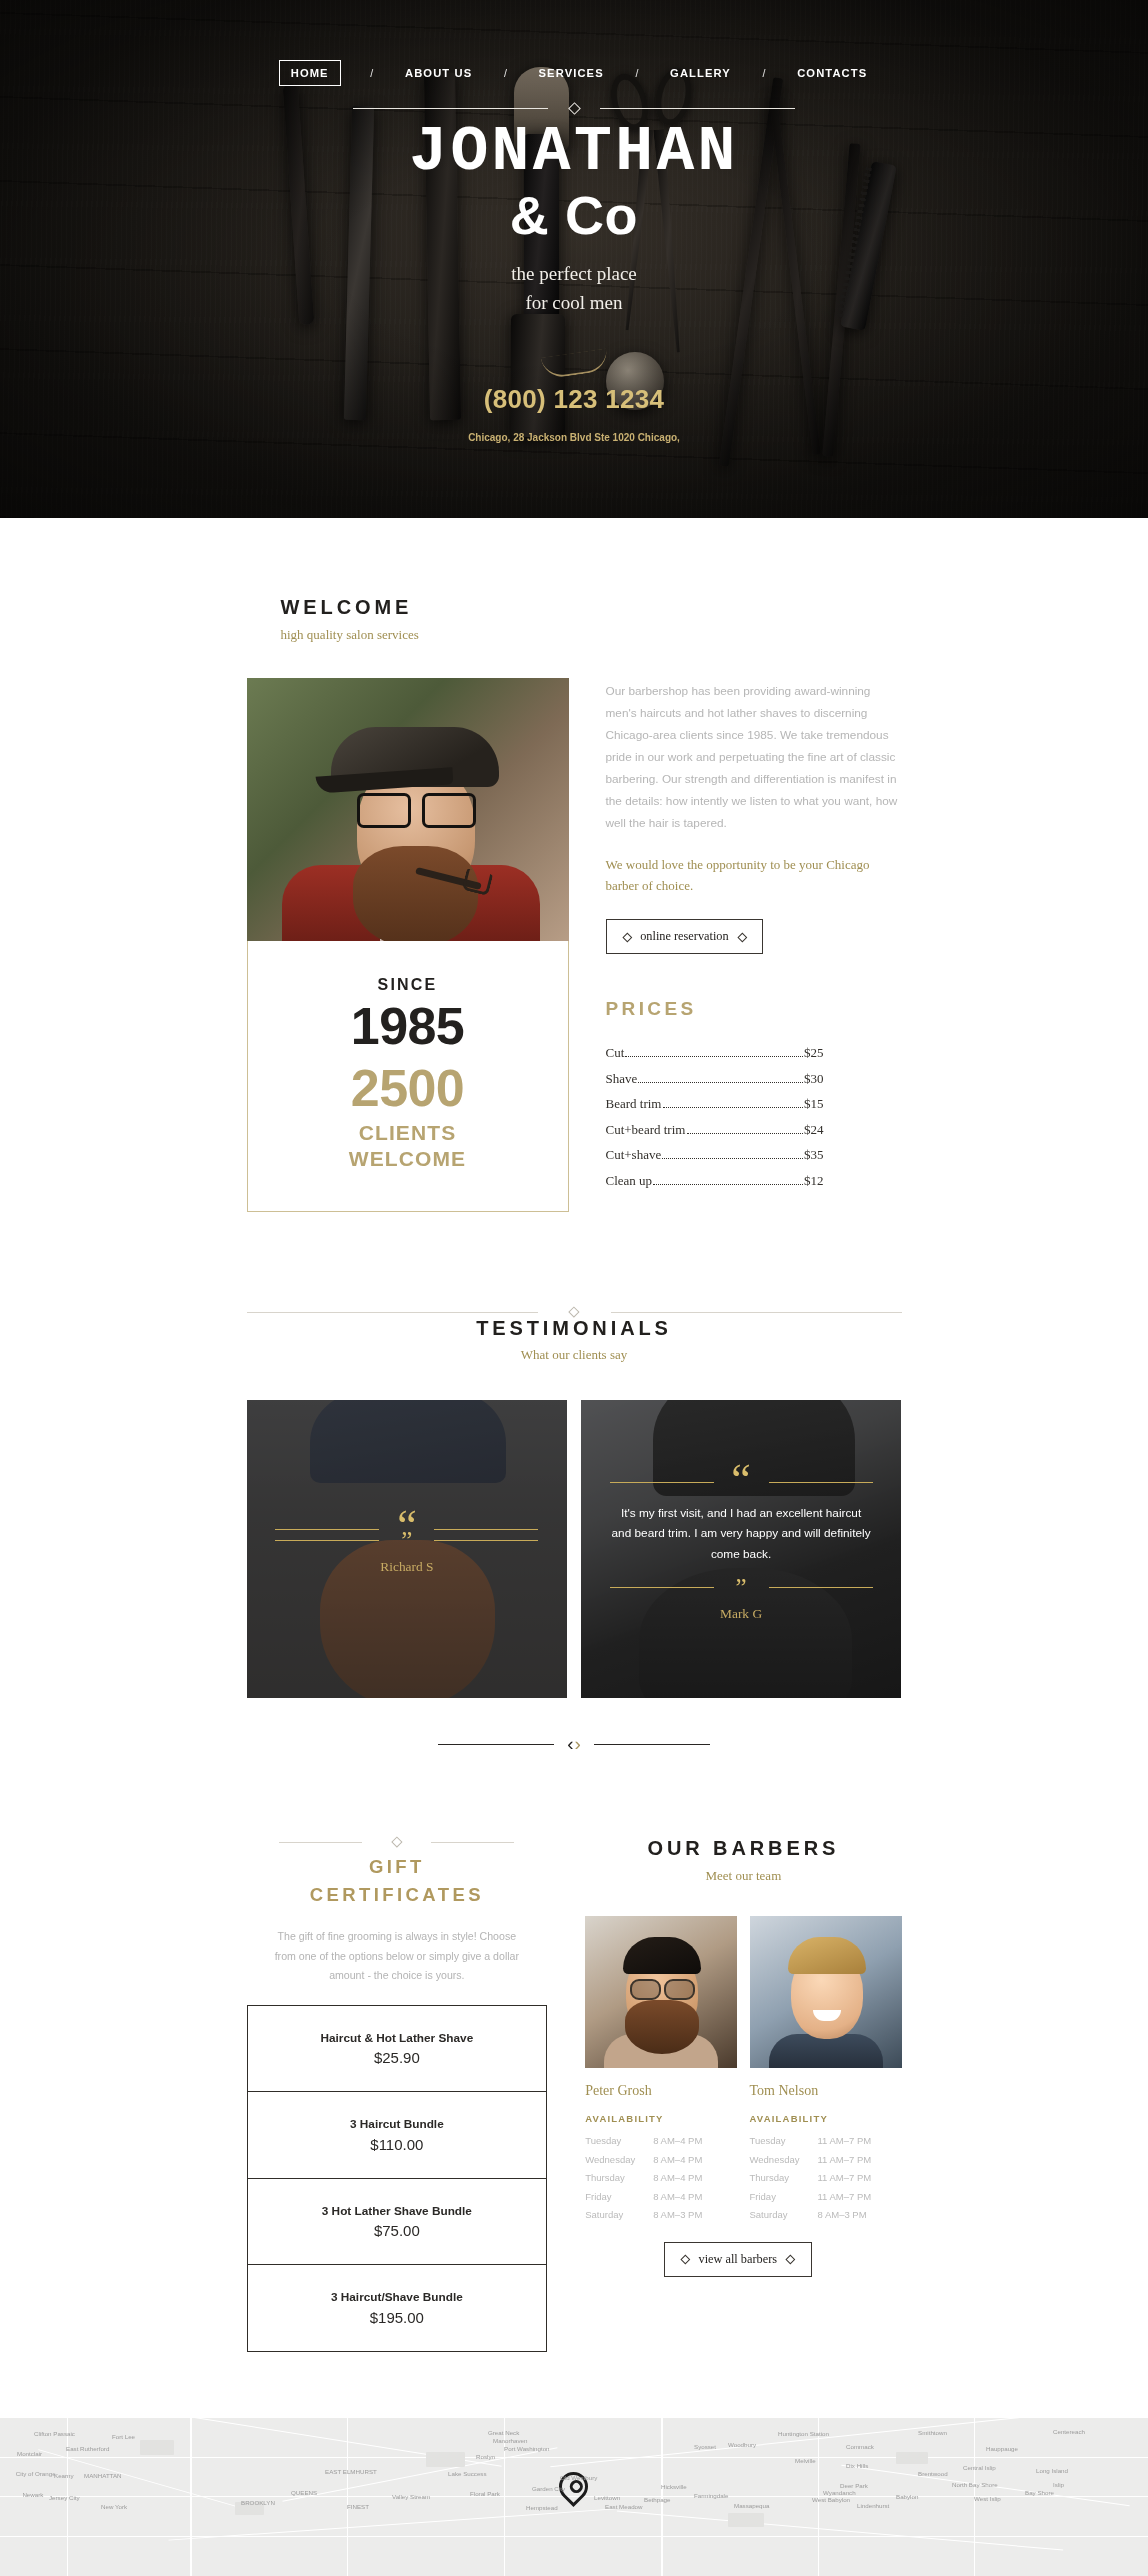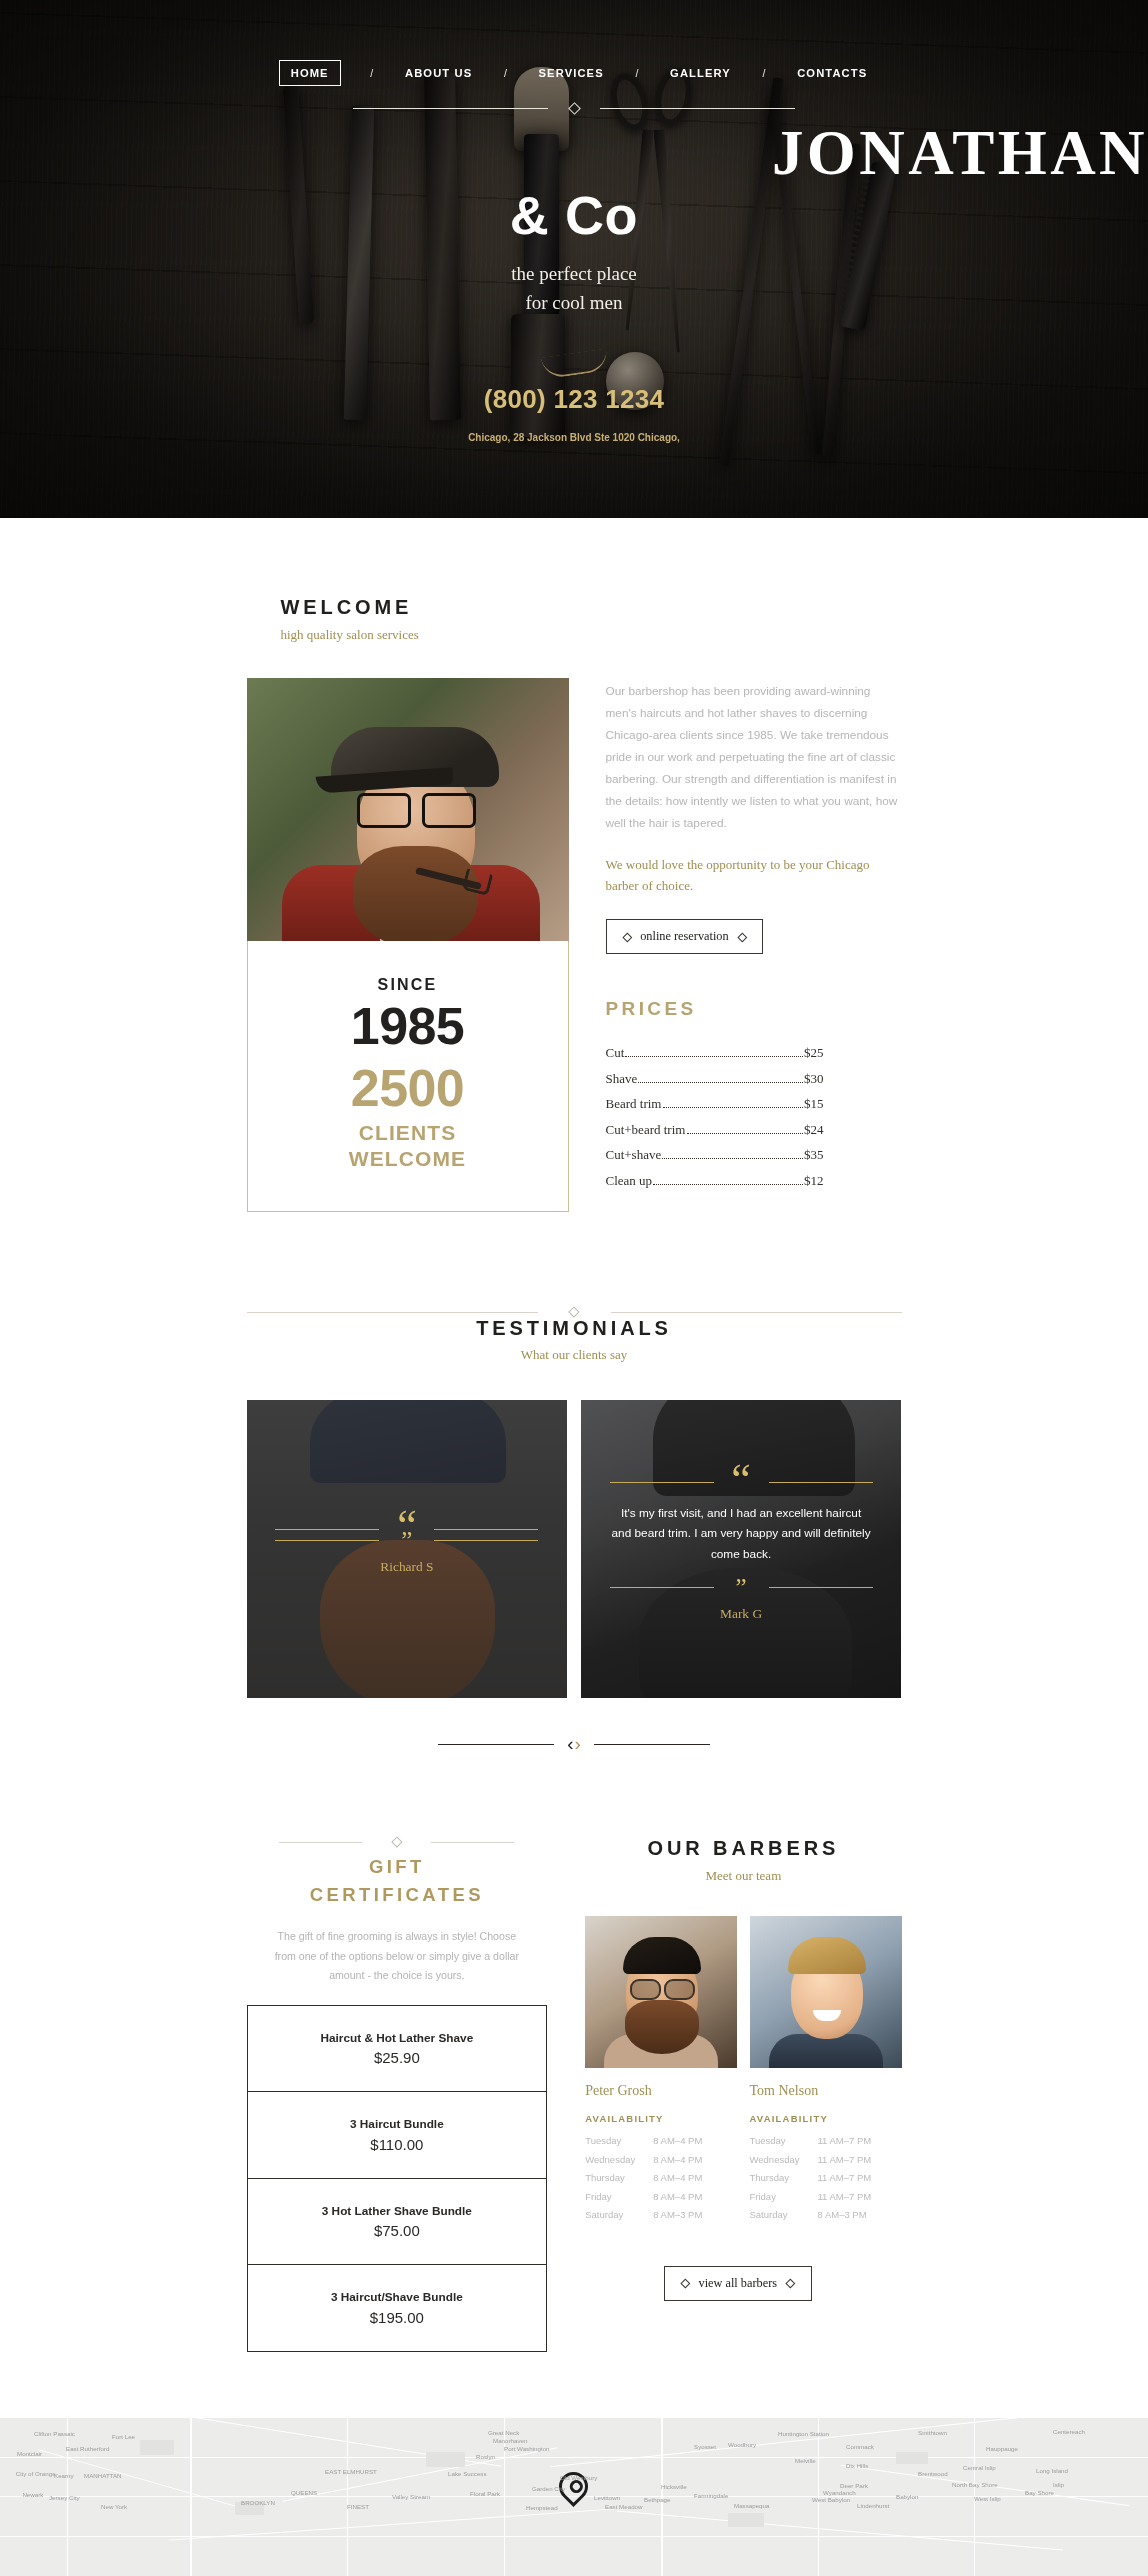--- a/index.html
+++ b/index.html
@@ -106,23 +106,23 @@
   .hero-rule::before, .hero-rule::after {
     content: ""; position: absolute; top: 6.2px; height: 0.6px; background: #e9e6e0; width: 195px;
   }
   .hero-rule::before { left: 0; }
   .hero-rule::after { right: 0; }
   .hero-diamond {
     position: absolute; left: 50%; top: 2.2px; width: 9px; height: 9px;
     margin-left: -4.5px; border: 0.6px solid #e9e6e0; transform: rotate(45deg);
   }
   .hero-title-1 {
-    font-family: Liberation Serif, serif;
+    font-family: Liberation Mono, monospace;
     font-size: 63px; font-weight: 700; color: #fff;
-    letter-spacing: 3.4px; line-height: 1.02; text-align: right;
+    letter-spacing: 3.4px; line-height: 1.02;
   }
   .hero-title-2 {
     font-family: "Liberation Sans", sans-serif;
     font-size: 54px; font-weight: 700; color: #fff;
     letter-spacing: 0.6px; line-height: 1.1; margin-top: 1.1px;
   }
   .hero-tagline {
     font-family: "Liberation Serif", serif;
     font-size: 19px; color: #f2efe9; line-height: 1.5; margin-top: 14.6px;
   }
@@ -411,21 +411,21 @@
   .b-avail-head {
     font-family:"Liberation Sans",sans-serif; font-size:9.5px; font-weight:700;
     color:#a08f52; letter-spacing:1.2px; text-align:left; margin-top: 14.6px;
   }
   .b-days { margin-top: 7.8px; }
   .b-day-row {
     display:flex; font-family:"Liberation Sans",sans-serif; font-size:9.5px;
     color:#bbbbbb; line-height: 1.95; text-align:left;
   }
   .b-day-name { width: 68px; }
-  .btn-wrap { margin-top: 41px; display:flex; justify-content:center; padding-right: 11.2px; }
+  .btn-wrap { margin-top: 17px; display:flex; justify-content:center; padding-right: 11.2px; }
 
   
   .map {
     margin-top: 66px; height: 179px; position: relative; overflow: hidden;
     background: #ececeb;
   }
   .map-roads { position:absolute; inset:0; }
   .map-roads i {
     position:absolute; background:#ffffff; display:block;
   }

